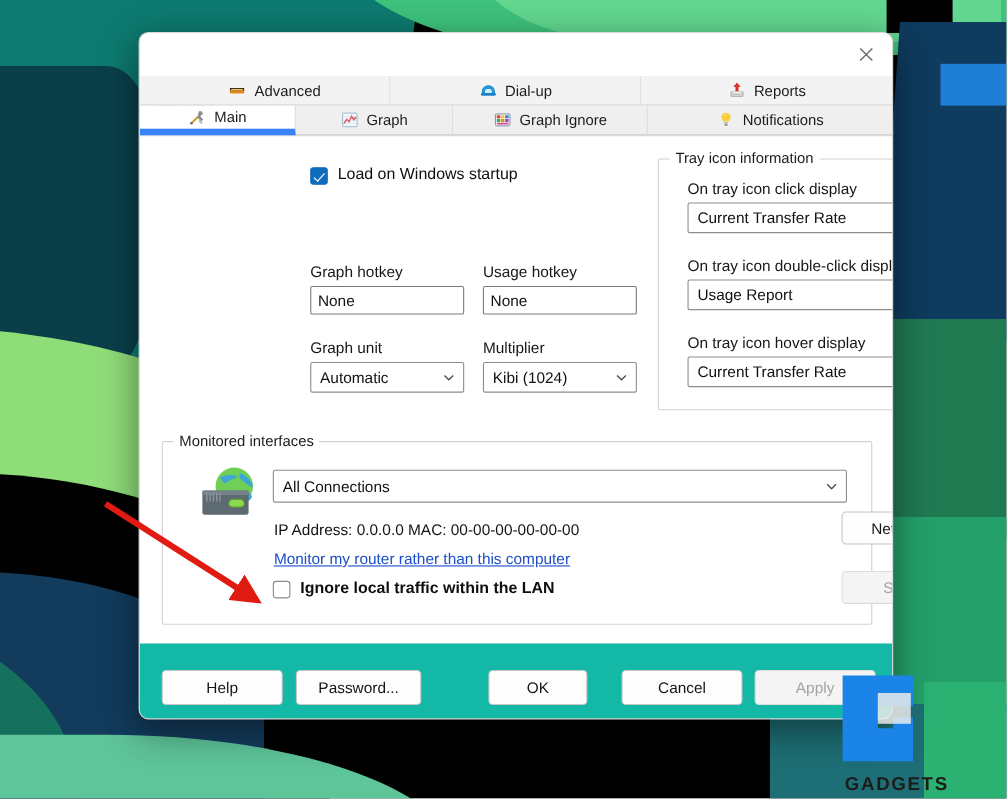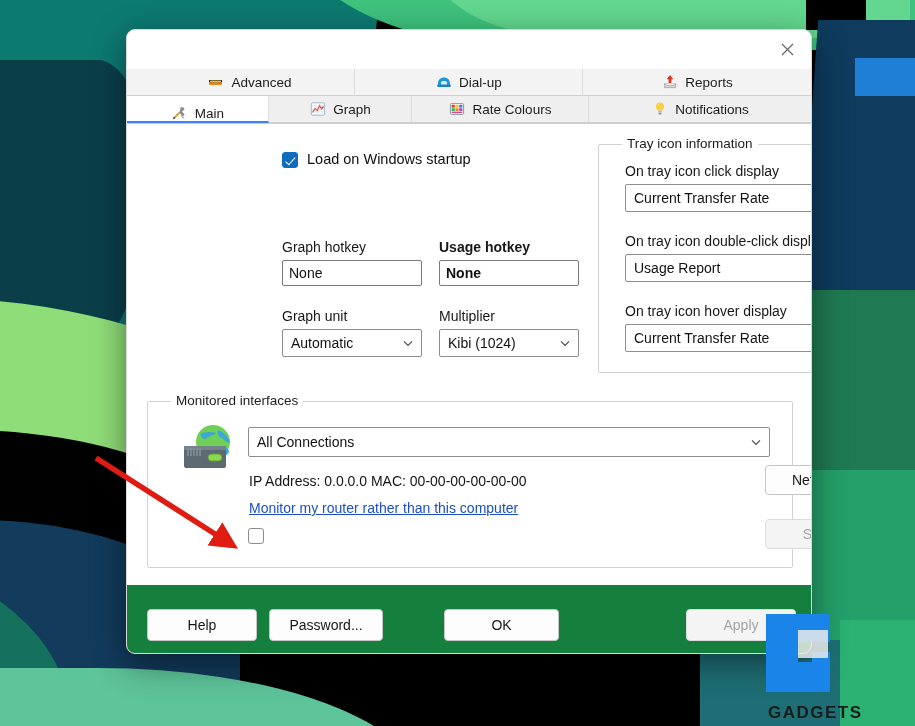--- a/index.html
+++ b/index.html
@@ -140,23 +140,22 @@
     background: #efefef;
     border-right: 1px solid #dcdcdc;
     border-bottom: 1px solid #cfcfcf;
     cursor: pointer;
     position: relative;
   }
   .tabrow.row1 .tab { background: #f3f3f3; }
   .tab:last-child { border-right: none; }
   .tab.active {
     background: #ffffff;
-    border-bottom: 2px solid #3b82f6;
+    border-bottom: 6px solid #3b82f6;
     font-weight: 400;
-    align-items: flex-end;
   }
   .tab .ticon { width: 17px; height: 17px; flex: 0 0 17px;
     display:flex; align-items:center; justify-content:center; }
   .tabrow.row2 .tab.active { background:#ffffff; }
 
   
   #content {
     background: #ffffff;
     height: 461px;
     position: relative;
@@ -197,38 +196,38 @@
   .combo .val { flex: 1; overflow: hidden; white-space: nowrap; }
   .chev { width: 14px; height: 14px; flex: 0 0 14px; }
 
   
   .groupbox {
     position: absolute;
     border: 1px solid #d2d2d2;
     border-radius: 2px;
   }
   .groupbox > .gtitle {
-    position: absolute; top: -9px; left: 23px;
+    position: absolute; top: -9px; left: 10px;
     background: #ffffff; padding: 0 5px;
     font-size: 13.5px; color: #1c1c1c;
   }
 
   
   .btn {
     background: #fdfdfd;
     border: 1px solid #c6c6c6;
     border-radius: 4px;
     font-size: 14px; color: #161616;
     display: flex; align-items: center; justify-content: center;
     cursor: pointer;
   }
   .btn.disabled { color: #a4a4a4; background: #f4f4f4; border-color: #dcdcdc; cursor: default; }
 
   #footer {
-    height: 124px; background: #15803d;
+    height: 124px; background: #14b8a6;
     position: relative;
   }
   .link {
     color: #1b4fc9; font-size: 14px;
     text-decoration: underline; cursor: pointer;
   }
   .mono-info { font-size: 14px; color: #141414; }
 
   
   #red-arrow { position: absolute; left: 0; top: 0; pointer-events: none; }
@@ -342,21 +341,21 @@
               <rect x="1.4" y="2.6" width="13.2" height="10.8" rx="1" fill="#fff" stroke="#7a8ea2" stroke-width=".9"></rect>
               <rect x="2.6" y="3.8" width="3.2" height="2.8" fill="#e23c2e"></rect>
               <rect x="6.4" y="3.8" width="3.2" height="2.8" fill="#f5c242"></rect>
               <rect x="10.2" y="3.8" width="3.2" height="2.8" fill="#3f7fd6"></rect>
               <rect x="2.6" y="7.2" width="3.2" height="2.8" fill="#3fae55"></rect>
               <rect x="6.4" y="7.2" width="3.2" height="2.8" fill="#e88b2c"></rect>
               <rect x="10.2" y="7.2" width="3.2" height="2.8" fill="#a14fc0"></rect>
               <rect x="2.6" y="10.6" width="10.8" height="1.6" fill="#d04d8a"></rect>
             </svg>
           </span>
-          <span>Rate Colours</span>
+          <span>Graph Ignore</span>
         </div>
 
         <div class="tab" style="flex:1 1 auto;">
           <span class="ticon">
             <svg width="16" height="16" viewBox="0 0 16 16">
               <path d="M8 1.4 C5.5 1.4 3.8 3.2 3.8 5.4 C3.8 7.2 5 8.2 5.7 9.4 L10.3 9.4 C11 8.2 12.2 7.2 12.2 5.4 C12.2 3.2 10.5 1.4 8 1.4 Z" fill="#f7cf3f"></path>
               <path d="M6.1 9.8 L9.9 9.8 L9.6 11.6 L6.4 11.6 Z" fill="#b9b9b9"></path>
               <rect x="6.5" y="11.8" width="3" height="1.6" rx=".7" fill="#8f8f8f"></rect>
               <path d="M8 2.6 C6.4 2.6 5.2 3.7 5.1 5.2 C5.6 3.9 6.7 3.3 8 3.3 Z" fill="#fde89a"></path>
             </svg>
@@ -372,21 +371,21 @@
         <span class="cb checked"></span>
         <span class="chklabel">Load on Windows startup</span>
       </div>
 
 
       <div style="position:absolute; left:155px; top:115px; width:140px;">
         <div class="fieldlabel">Graph hotkey</div>
         <div class="textbox">None</div>
       </div>
 
-      <div style="position:absolute; left:312px; top:115px; width:140px;font-weight:bold;">
+      <div style="position:absolute; left:312px; top:115px; width:140px;">
         <div class="fieldlabel">Usage hotkey</div>
         <div class="textbox">None</div>
       </div>
 
       <div style="position:absolute; left:155px; top:184px; width:140px;">
         <div class="fieldlabel">Graph unit</div>
         <div class="combo">
           <span class="val">Automatic</span>
           <svg class="chev" viewBox="0 0 14 14">
             <path d="M3 5.3 L7 9.3 L11 5.3" fill="none" stroke="#4a4a4a" stroke-width="1.2"></path>
@@ -461,32 +460,34 @@
             <path d="M3 5.3 L7 9.3 L11 5.3" fill="none" stroke="#4a4a4a" stroke-width="1.2"></path>
           </svg>
         </div>
 
         <div class="mono-info" style="position:absolute; left:101px; top:71px;">IP Address: 0.0.0.0    MAC: 00-00-00-00-00-00</div>
 
         <div class="link" style="position:absolute; left:101px; top:98px;">Monitor my router rather than this computer</div>
 
         <div class="chkrow" style="position:absolute; left:100px; top:125px;">
           <span class="cb"></span>
+          <span class="chklabel bold">Ignore local traffic within the LAN</span>
         </div>
 
         <div class="btn" style="position:absolute; left:617px; top:63px; width:124px; height:30px;">Networks...</div>
 
         <div class="btn disabled" style="position:absolute; left:617px; top:117px; width:124px; height:30px;">Setup...</div>
       </div>
     </div>
 
     <div id="footer">
       <div class="btn" style="position:absolute; left:20px; top:24px; width:110px; height:32px;">Help</div>
       <div class="btn" style="position:absolute; left:142px; top:24px; width:114px; height:32px;">Password...</div>
-      <div class="btn" style="position:absolute; left:317px; top:24px; width:115px; height:32px;">OK</div>
+      <div class="btn" style="position:absolute; left:317px; top:24px; width:90px; height:32px;">OK</div>
+      <div class="btn" style="position:absolute; left:438px; top:24px; width:110px; height:32px;">Cancel</div>
       <div class="btn disabled" style="position:absolute; left:559px; top:24px; width:110px; height:32px;">Apply</div>
     </div>
   </div>
 
   <svg id="red-arrow" width="915" height="726">
     <defs>
       <marker id="arrowhead" markerWidth="5" markerHeight="5" refX="2.4" refY="2.5" orient="auto">
         <polygon points="0,0 5,2.5 0,5" fill="#e01b12"></polygon>
       </marker>
     </defs>

